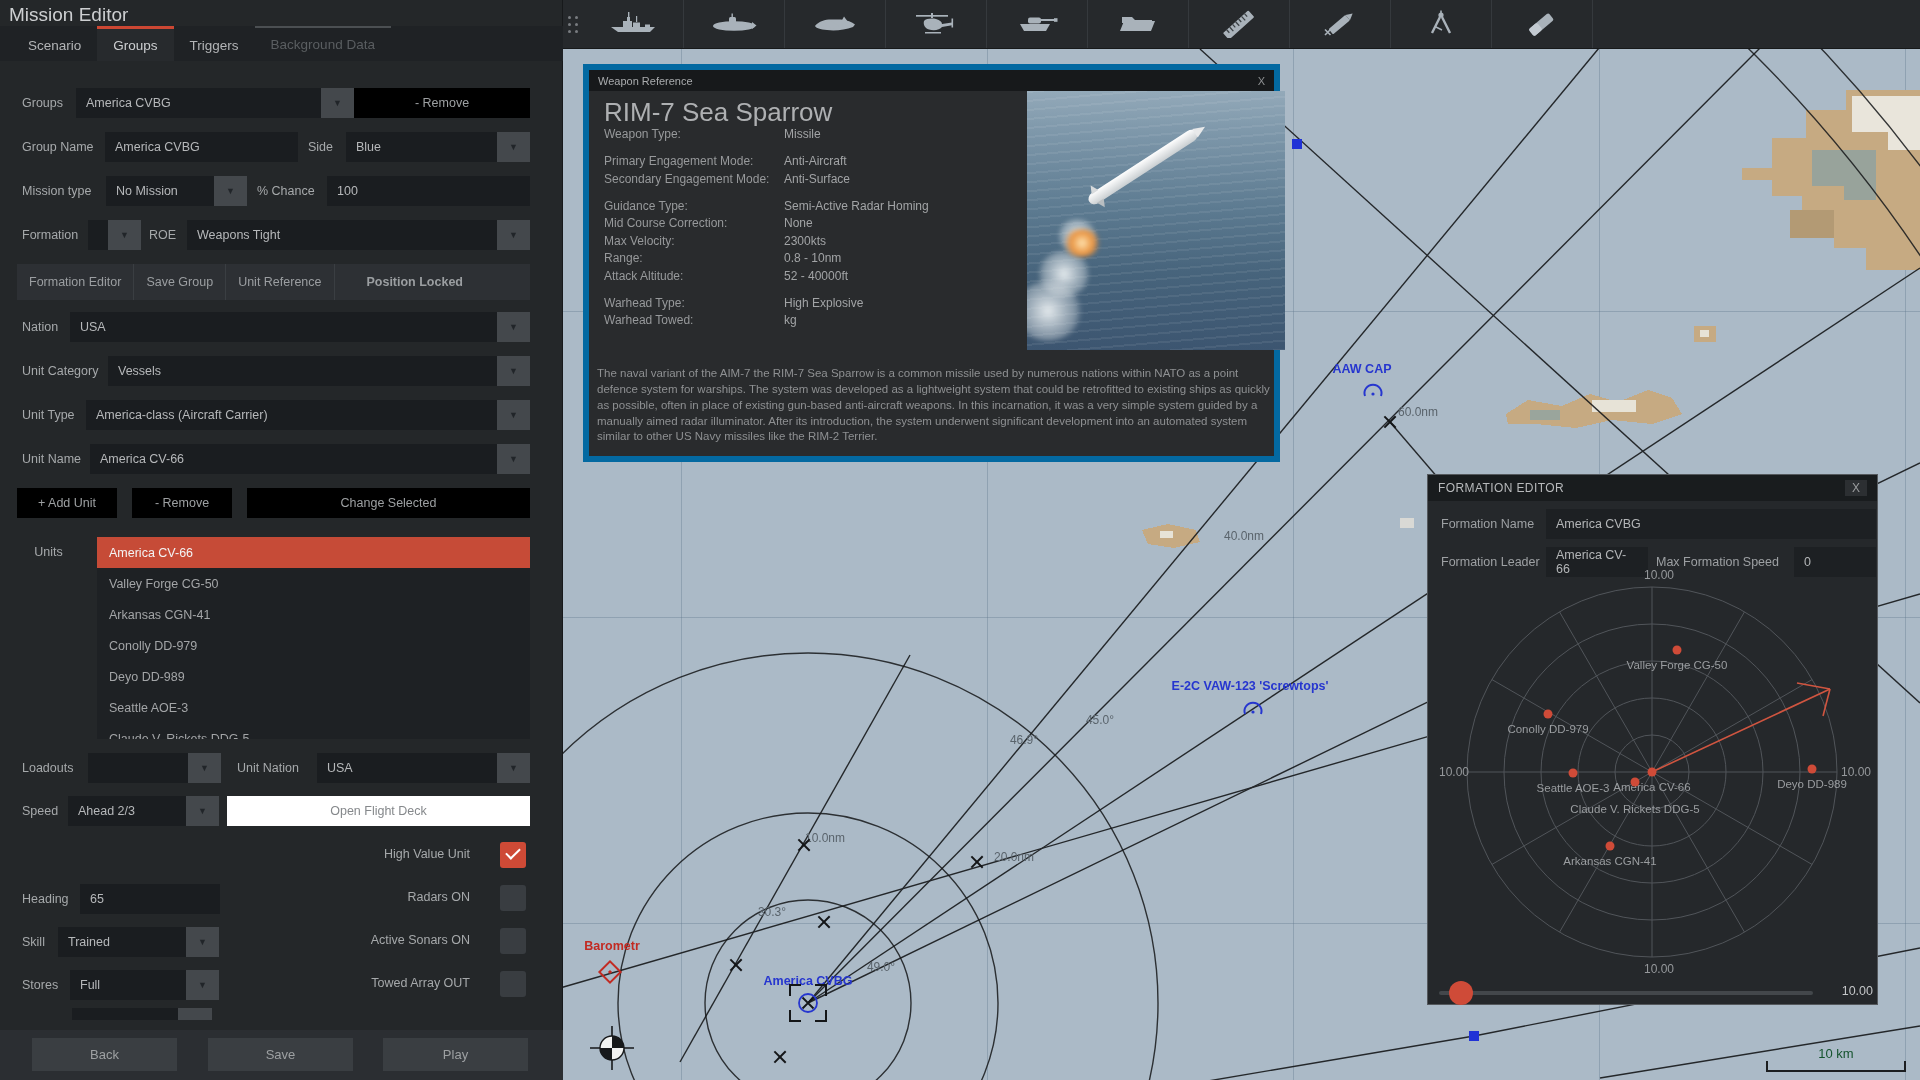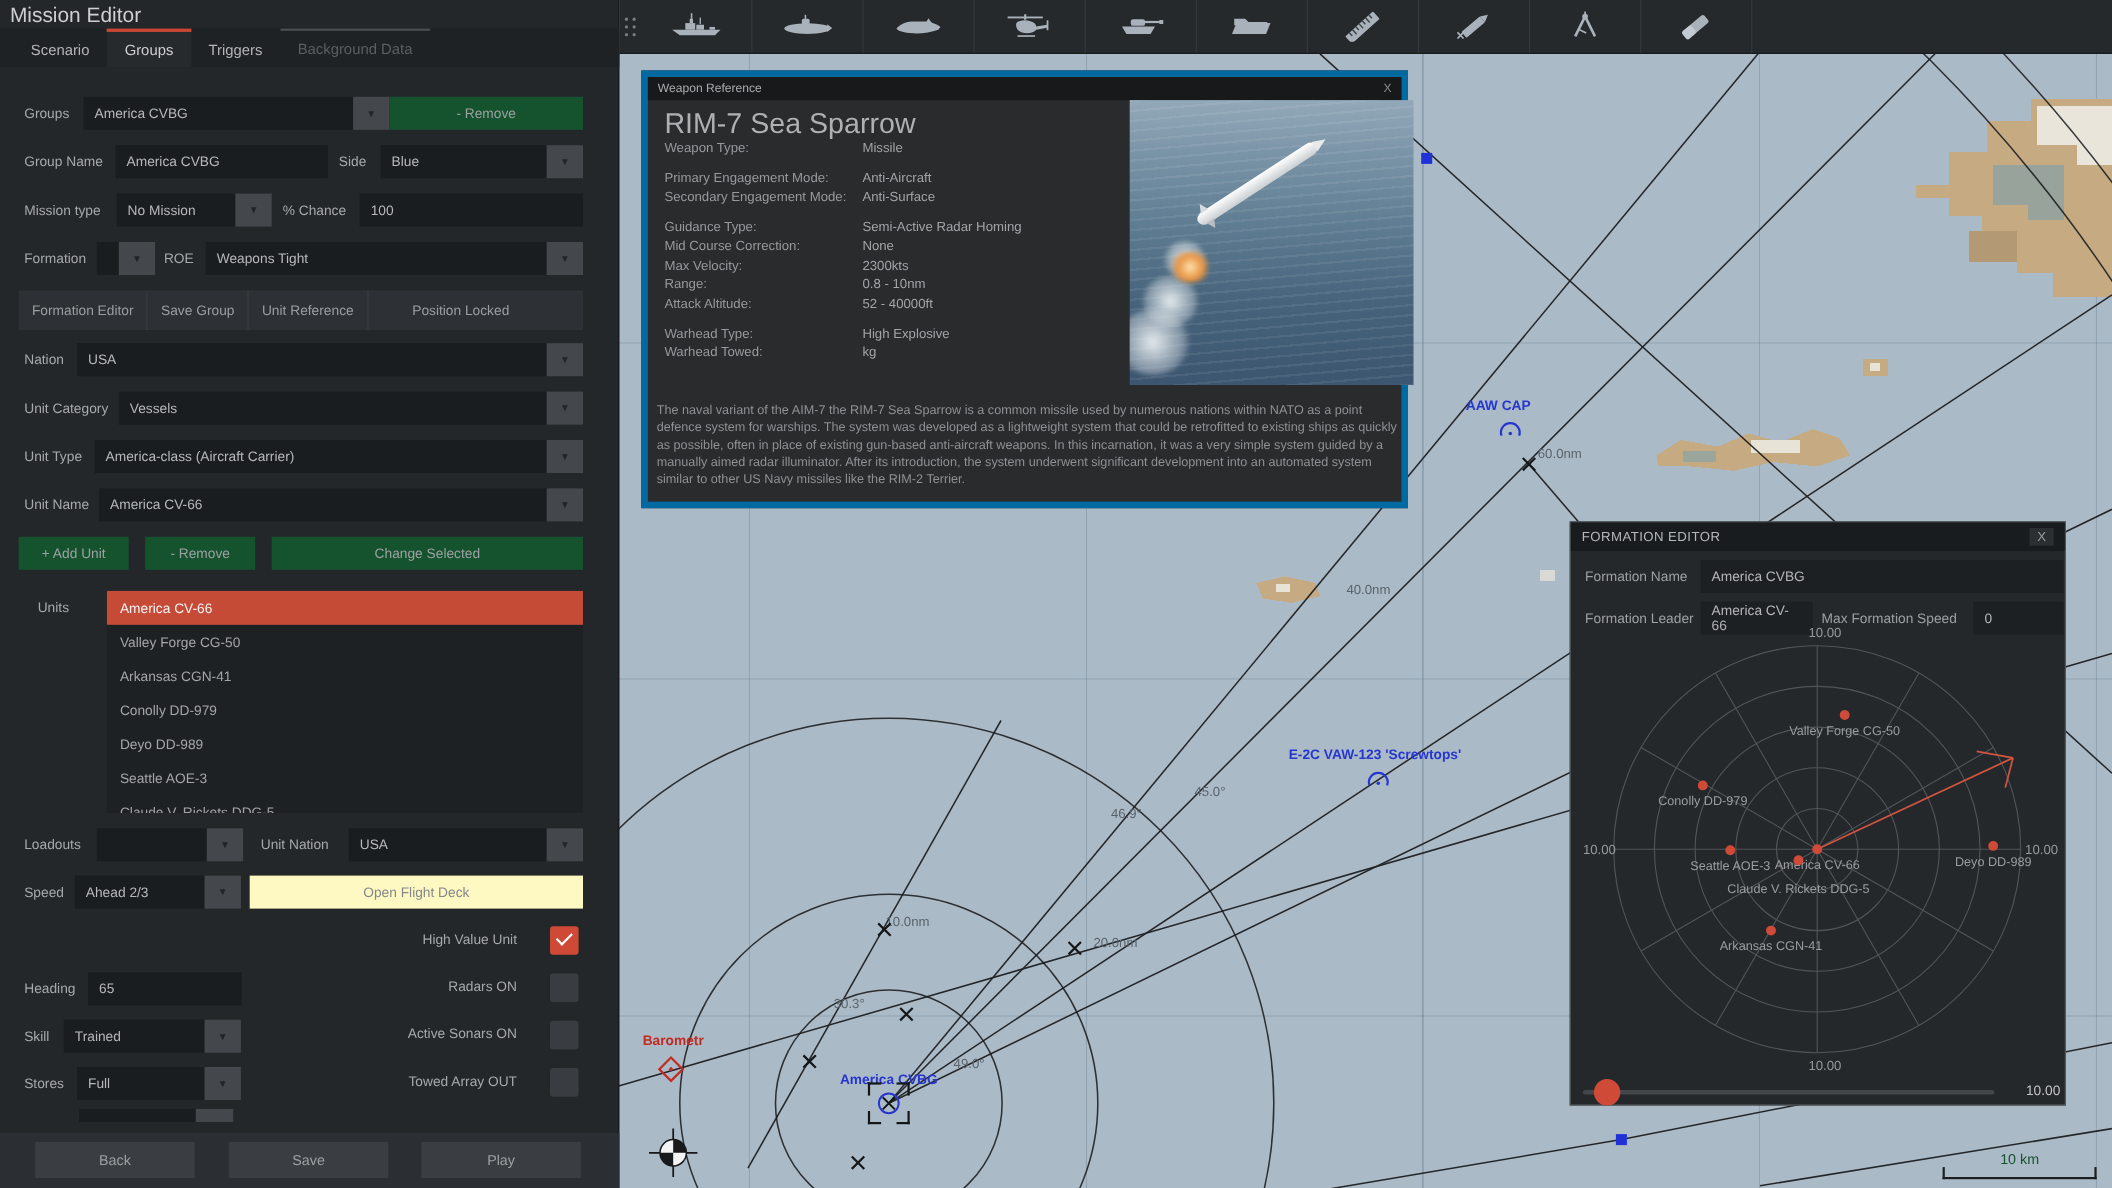--- a/index.html
+++ b/index.html
@@ -48,25 +48,25 @@
   .tab{padding:0 16px;display:flex;align-items:center;font-size:13.5px;color:#b3b5b7;border-top:3px solid transparent;}
   .tab.active{background:#272a2d;border-top-color:#cc4733;color:#cdcfd1;}
   .tab.dim{color:#5a5e61;border-top:2px solid #4b4f52;}
   .row{position:absolute;left:0;width:563px;height:30px;display:flex;align-items:center;
     padding-left:22px;padding-right:33px;box-sizing:border-box;font-size:12.5px;}
   .lb{color:#a6a9ab;margin-right:8px;flex:none;}
   .inp{background:#1a1d20;height:30px;display:flex;align-items:center;padding:0 10px;
     color:#b6b8ba;box-sizing:border-box;flex:none;overflow:hidden;white-space:nowrap;}
   .dd{flex:none;width:33px;height:30px;background:#44484c;display:flex;align-items:center;justify-content:center;}
   .tri{font-size:9px;color:#212529;}
-  .btn{background:#14532d;color:#9da0a2;display:flex;align-items:center;justify-content:center;height:30px;flex:none;}
+  .btn{background:#000000;color:#9da0a2;display:flex;align-items:center;justify-content:center;height:30px;flex:none;}
   .abar{position:absolute;left:17px;top:264px;width:513px;height:36px;background:#2d3034;display:flex;
     align-items:center;font-size:12.5px;color:#9b9ea1;}
   .aitem{padding:0 12px;height:100%;display:flex;align-items:center;border-right:1px solid #3a3e42;}
-  .aitem:last-child{border-right:none;}
+  .aitem:last-child{border-right:none;font-weight:bold;}
   #units-label{position:absolute;left:0;top:545px;width:97px;text-align:center;font-size:12.5px;color:#a6a9ab;}
   #units-list{position:absolute;left:97px;top:537px;width:433px;height:202px;background:#1e2124;overflow:hidden;}
   .unit-row{height:31px;display:flex;align-items:center;padding-left:12px;font-size:12.5px;color:#a3a5a7;}
   .unit-row.sel{background:#c64b37;color:#f3f4f5;}
   .cbrow{position:absolute;left:0;width:563px;height:26px;}
   .cblabel{position:absolute;right:93px;top:5px;font-size:12.5px;color:#a6a9ab;}
   .cbbox{position:absolute;left:500px;top:0;width:26px;height:26px;background:#393d41;border-radius:3px;}
   .cbbox.on{background:#ce4a36;}
   .cbbox.on::after{content:"";position:absolute;left:6px;top:6px;width:12px;height:6px;
     border-left:2.6px solid #fff;border-bottom:2.6px solid #fff;transform:rotate(-45deg);}
@@ -612,21 +612,21 @@
           <span class="tri">▼</span>
         </div>
     </div>
 
     <div class="row" style="top:796px">
       <span class="lb" style="width:38px">Speed</span>
       <div class="inp" style="width:118px">Ahead 2/3</div>
       <div class="dd">
           <span class="tri">▼</span>
         </div>
-      <div class="btn" style="flex:1;margin-left:8px;background:#fef9c3;color:#85888b">Open Flight Deck</div>
+      <div class="btn" style="flex:1;margin-left:8px;background:#ffffff;color:#85888b">Open Flight Deck</div>
     </div>
 
     <div id="cb-col">
         <div class="cbrow" style="top: 842px;">
           <span class="cblabel">High Value Unit</span>
           <span class="cbbox on"></span>
         </div>
         <div class="cbrow" style="top: 885px;">
           <span class="cblabel">Radars ON</span>
           <span class="cbbox"></span>

